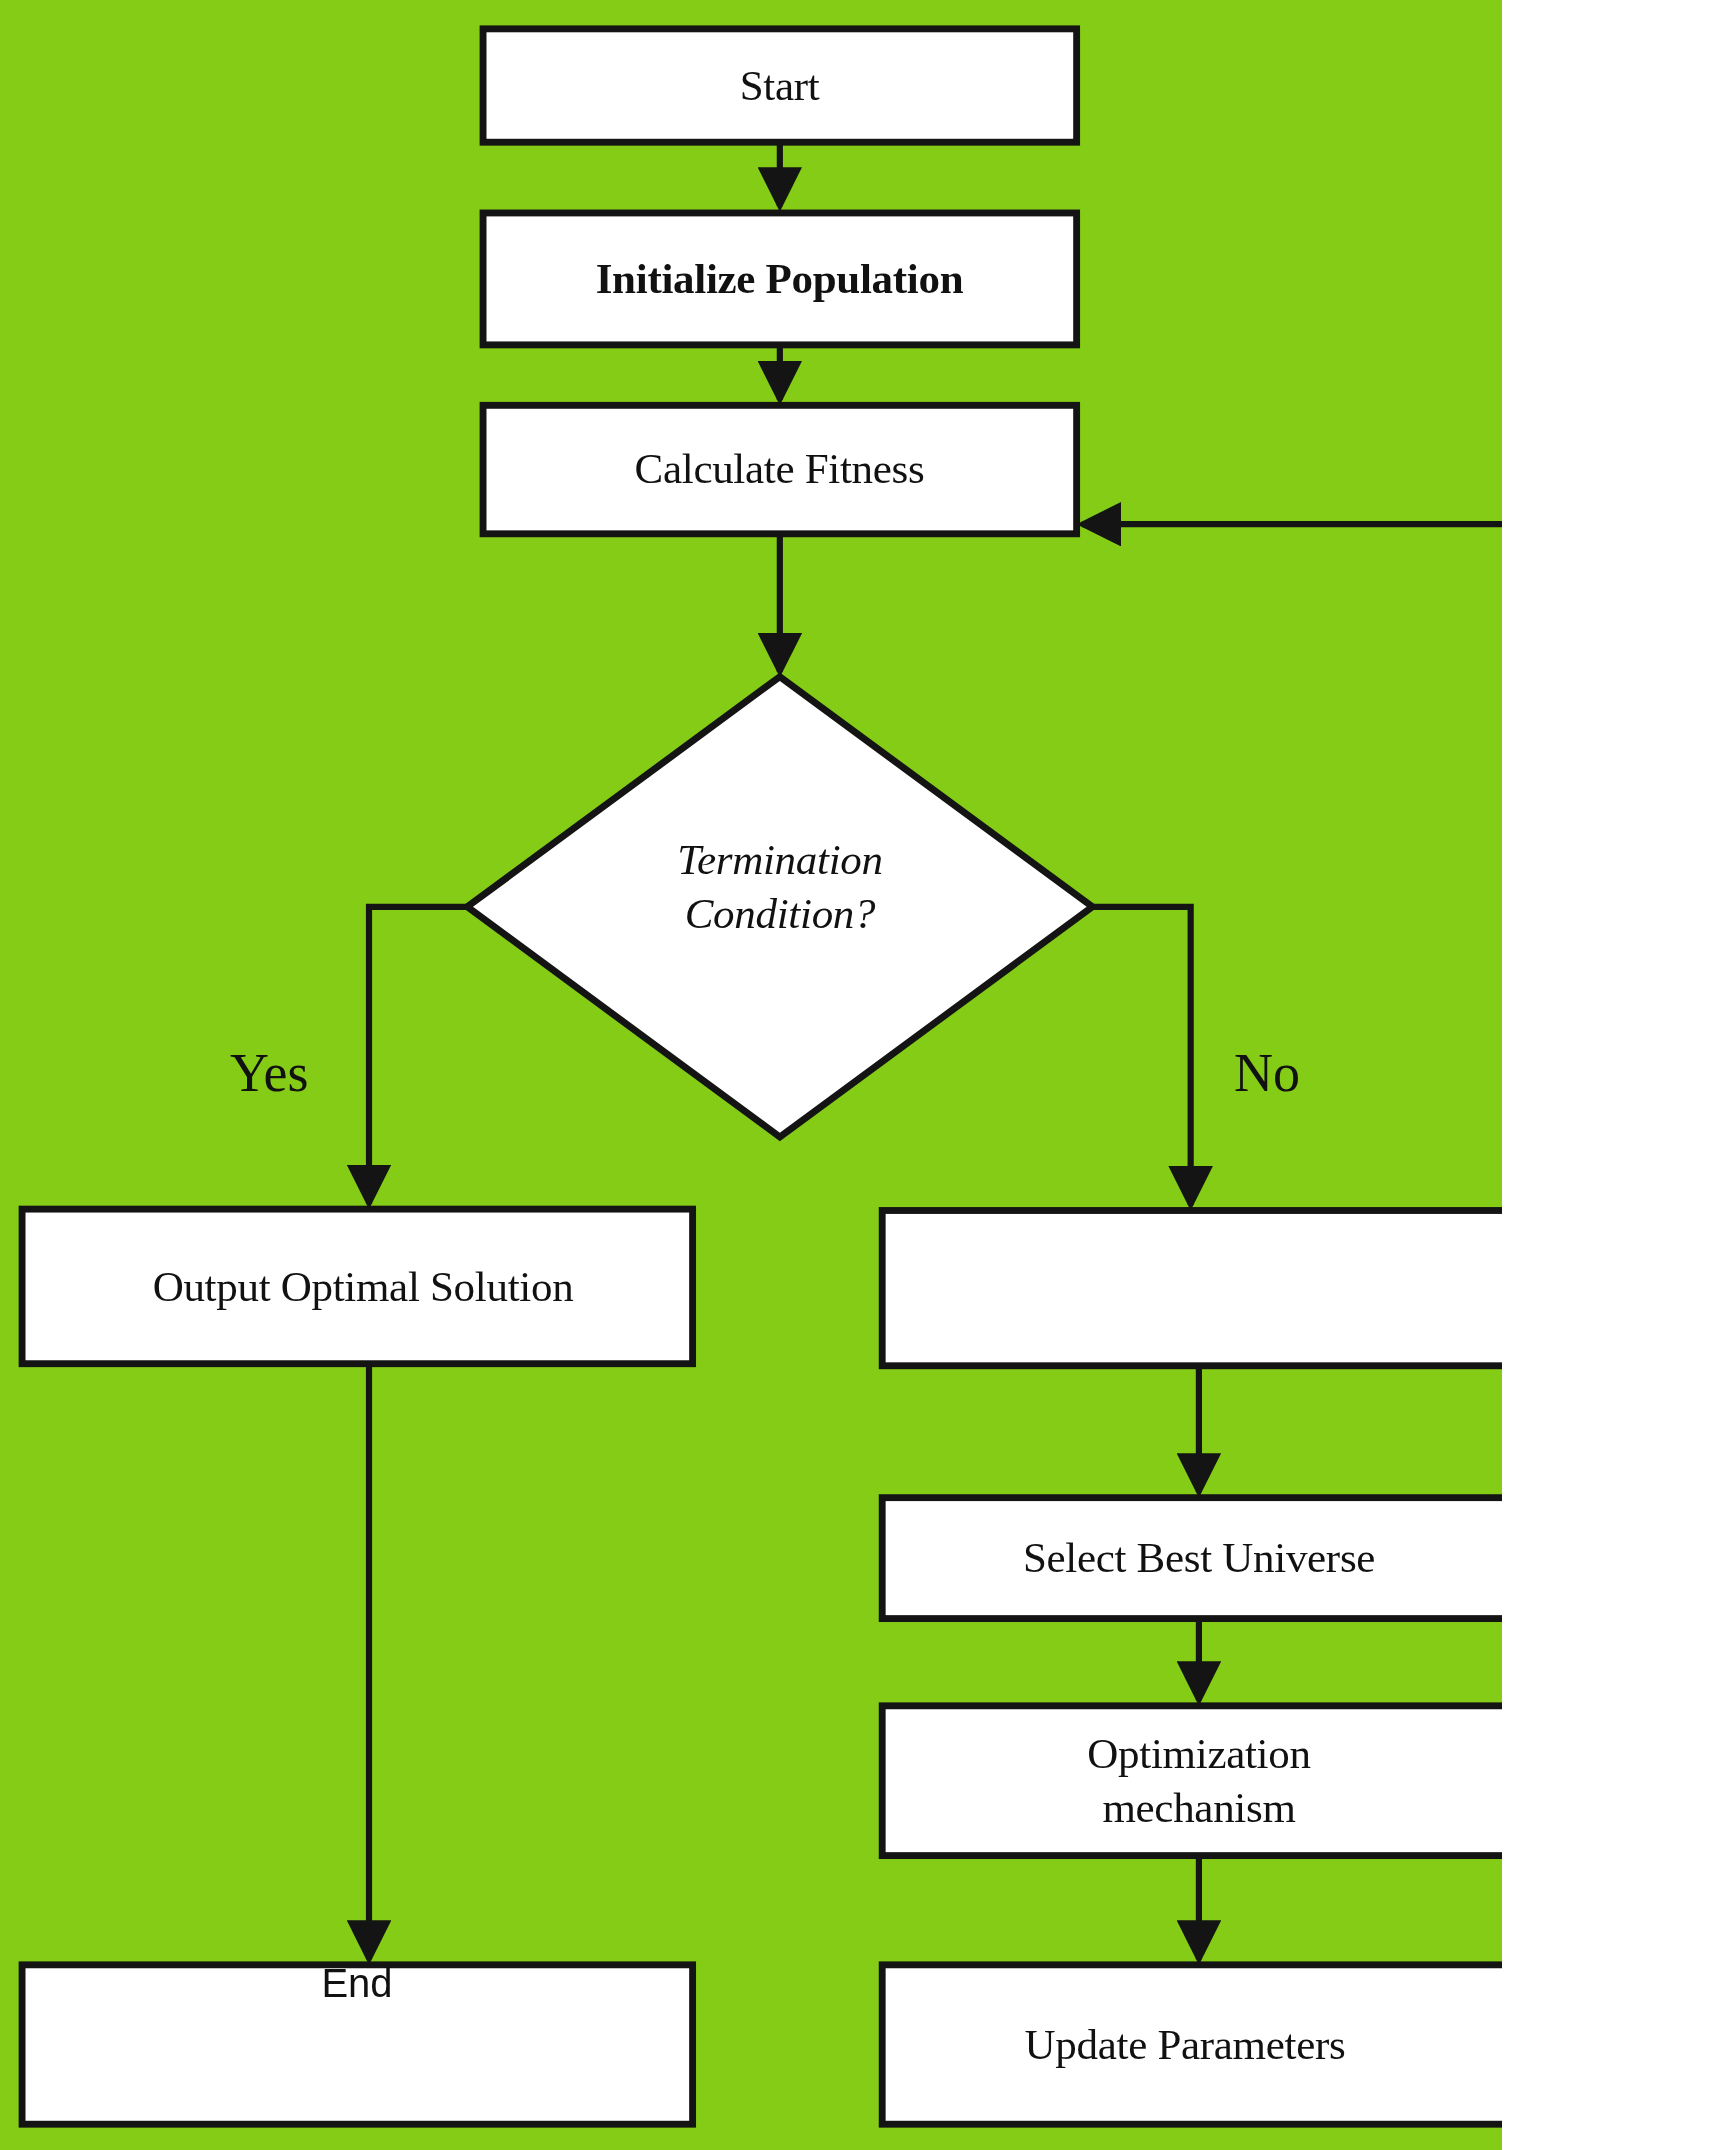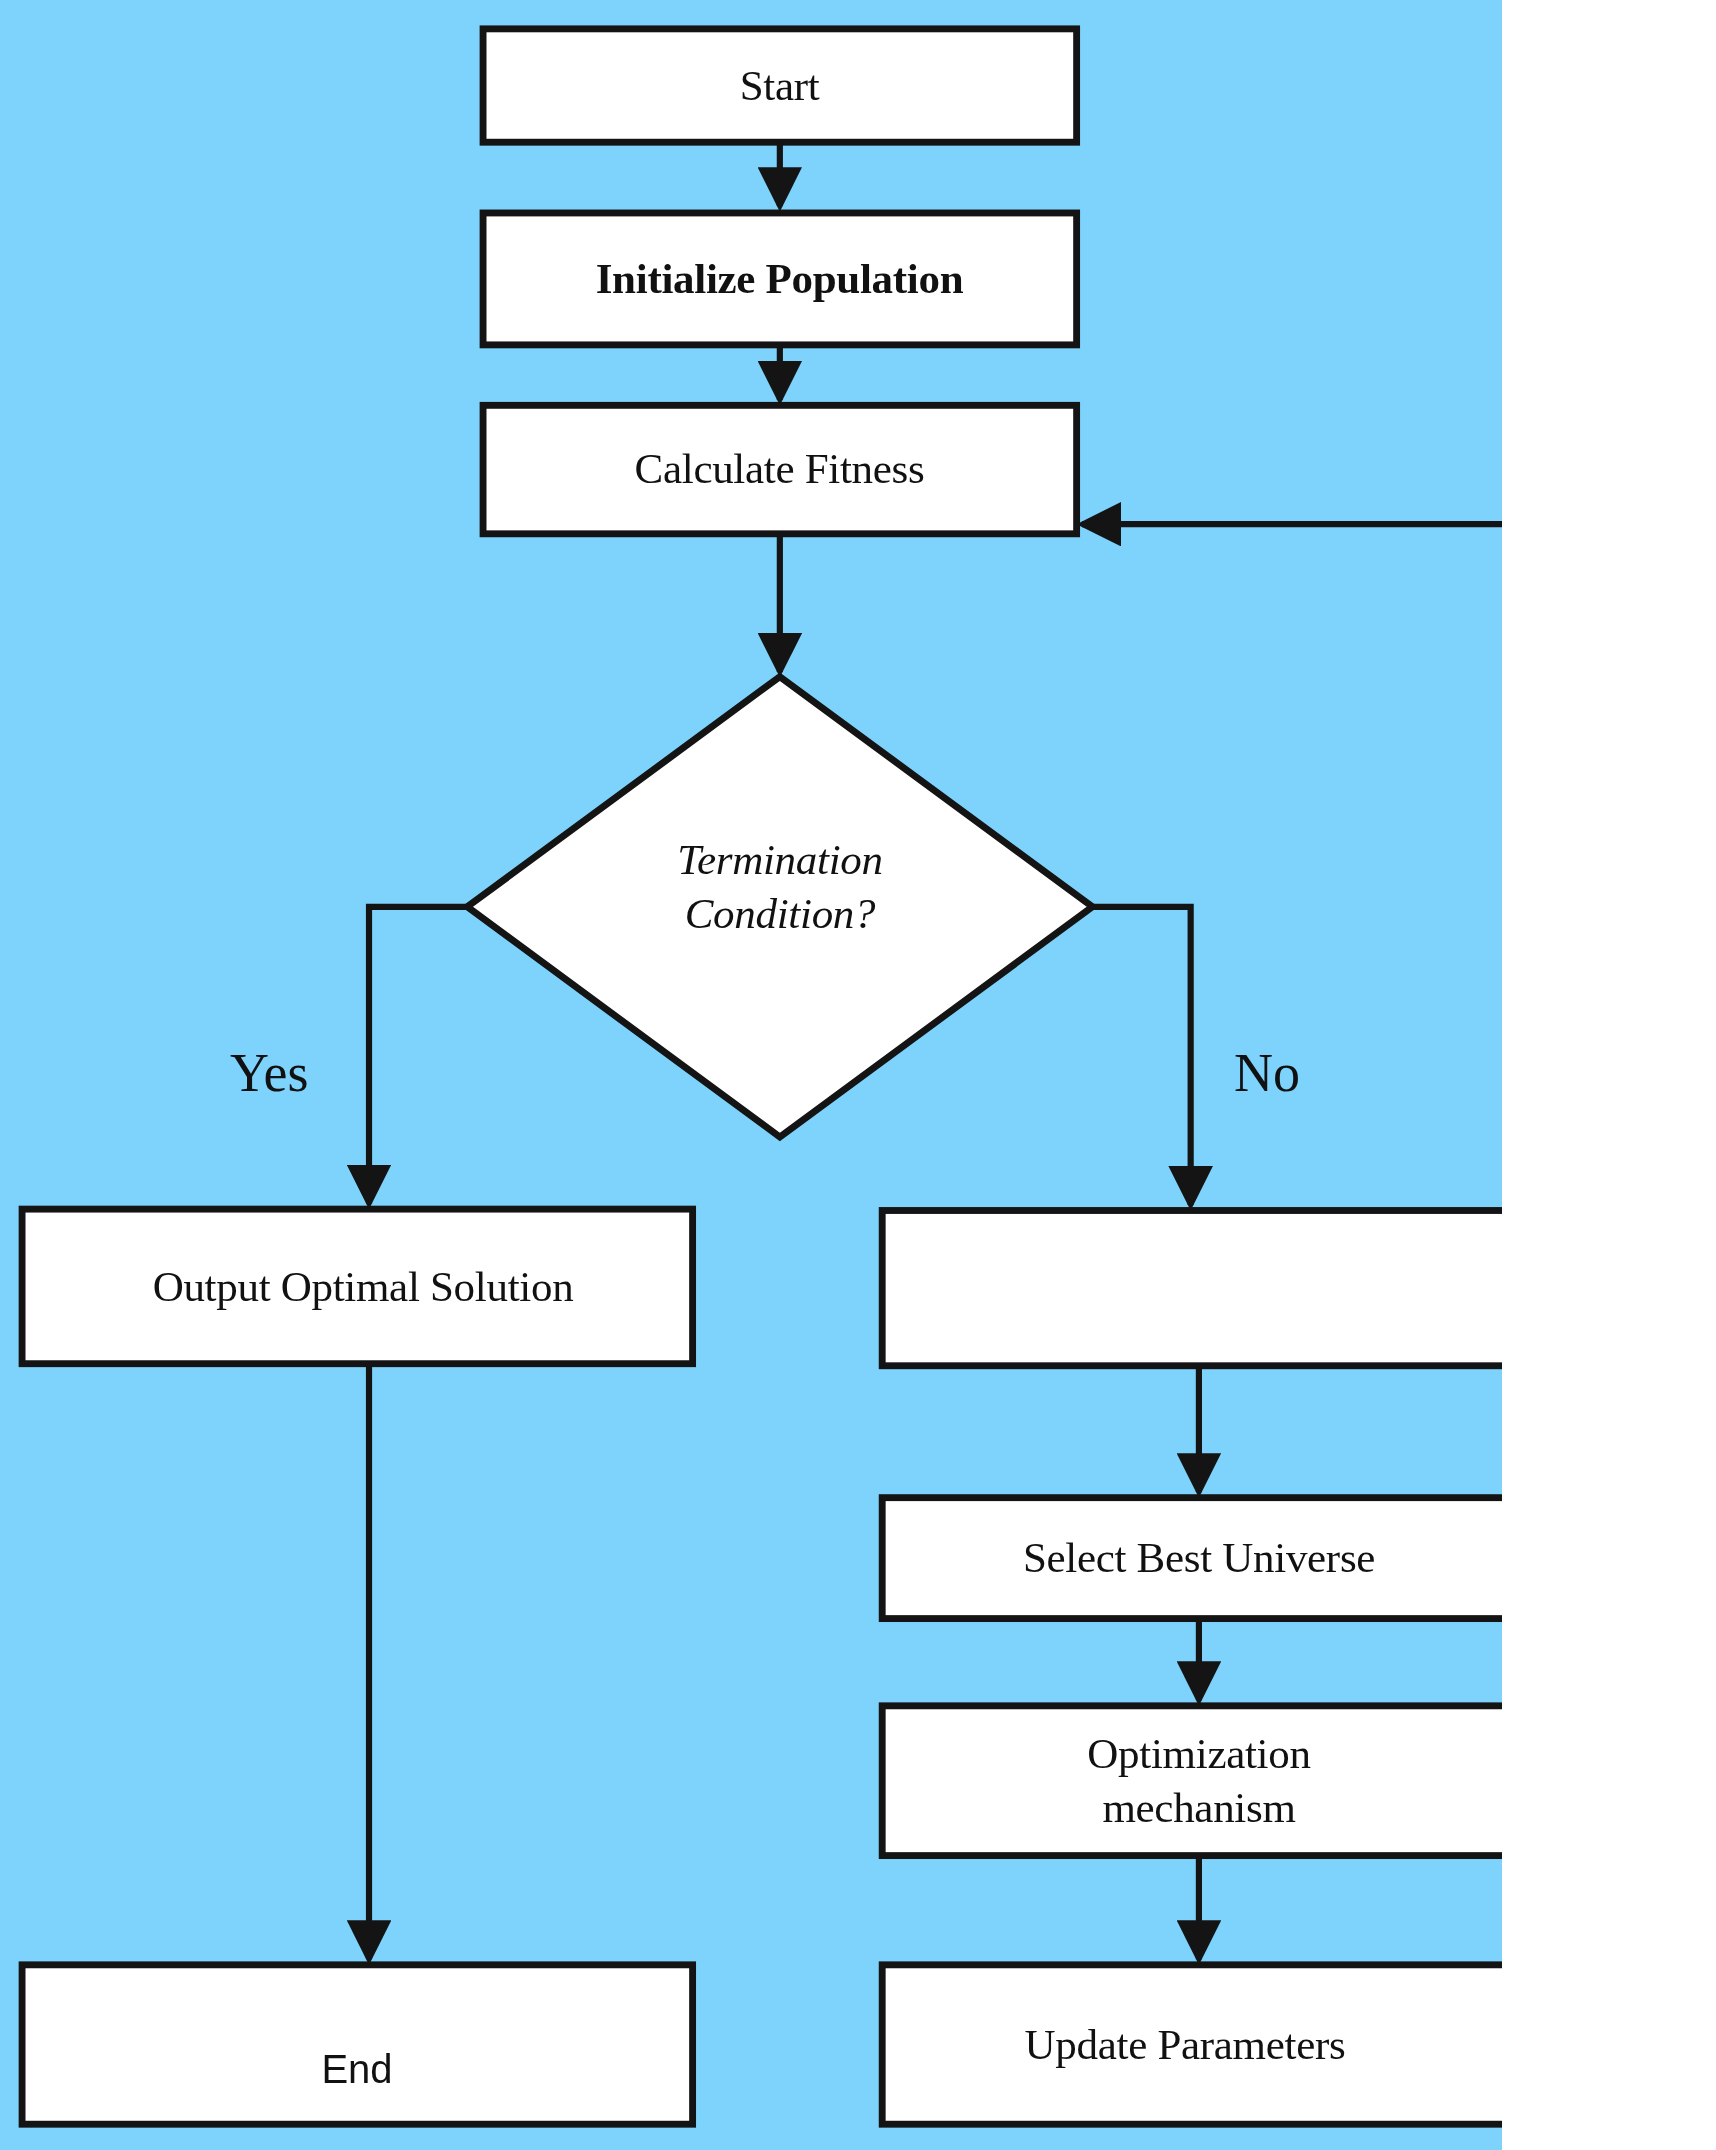--- a/index.html
+++ b/index.html
@@ -4,21 +4,21 @@
 <style>
   html, body {
     margin: 0;
     padding: 0;
     background: #ffffff;
   }
   #canvas {
     position: relative;
     width: 1502px;
     height: 2151px;
-    background: #7dd3fc;
+    background: #84cc16;
     overflow: hidden;
     font-family: "Liberation Serif", "DejaVu Serif", serif;
   }
   #flow-svg {
     position: absolute;
     left: 0;
     top: 0;
     width: 1717px;
     height: 2151px;
   }
@@ -114,20 +114,20 @@
   <div class="node-label" style="left:28px; top:1209px; width:670px; height:155px;">Output Optimal Solution</div>
 
 
   <div class="node-label" style="left:882px; top:1497px; width:634px; height:121px;">Select Best Universe</div>
 
   <div class="node-label" style="left:882px; top:1706px; width:634px; height:150px;">Optimization
 mechanism</div>
 
   <div class="node-label" style="left:868px; top:1965px; width:634px; height:159px;">Update Parameters</div>
 
-  <div class="node-label sans-label" style="left:22px; top:1989px; width:670px; height:159px;">End</div>
+  <div class="node-label sans-label" style="left:22px; top:1903px; width:670px; height:159px;">End</div>
 
   <div class="edge-label" style="left:230px; top:1046px;">Yes</div>
 
   <div class="edge-label" style="left:1234px; top:1046px;">No</div>
 
 </div>
 
 
 </body></html>

